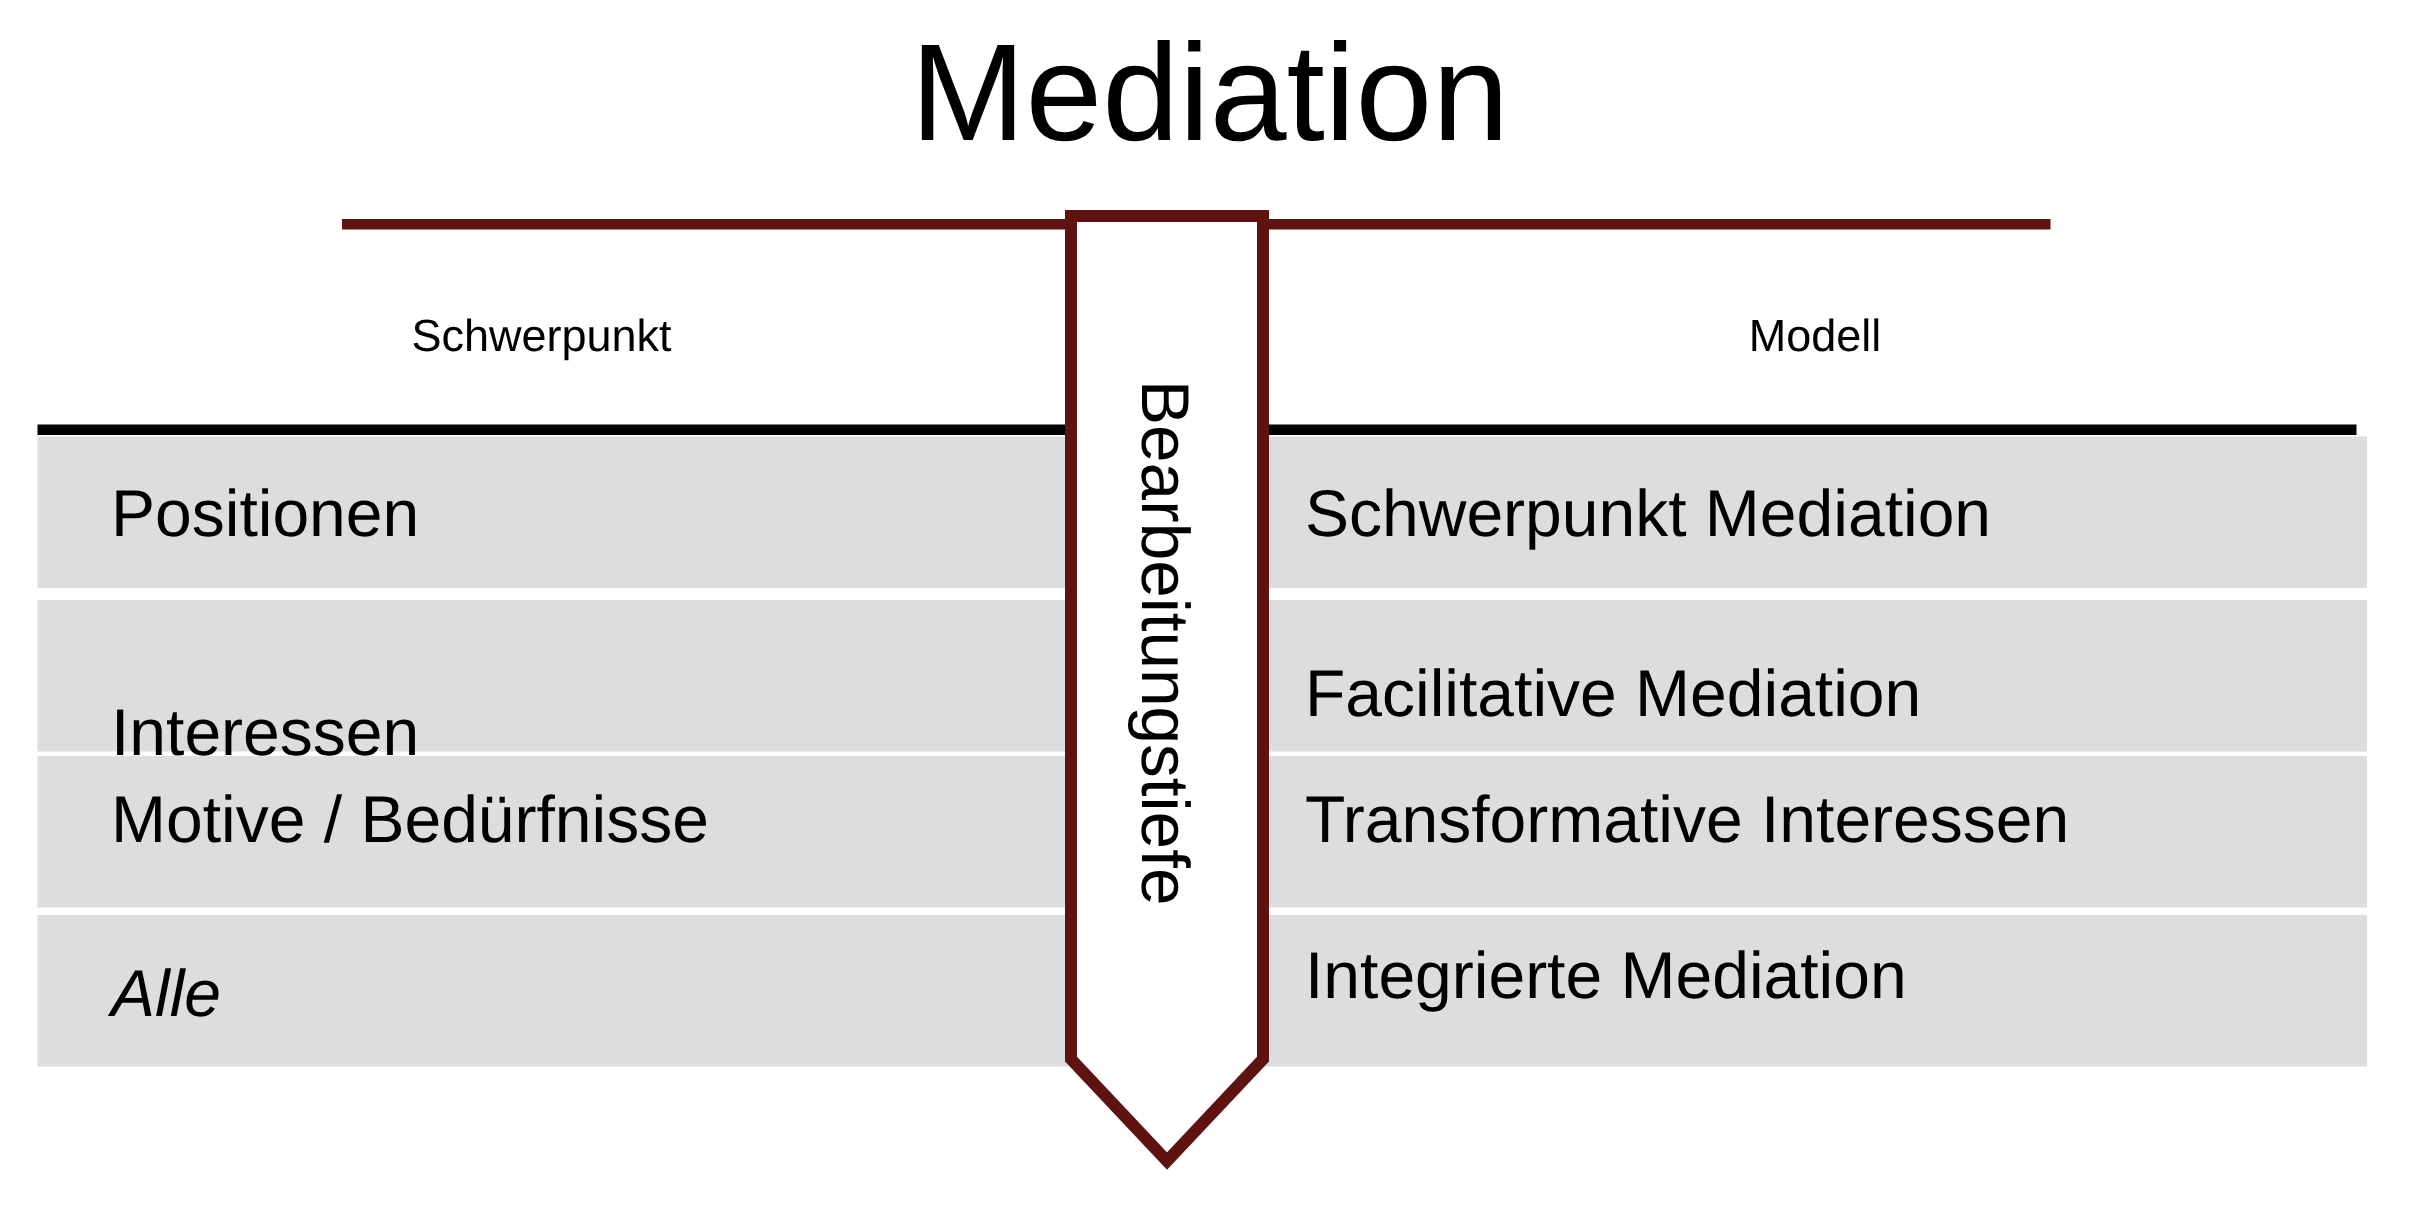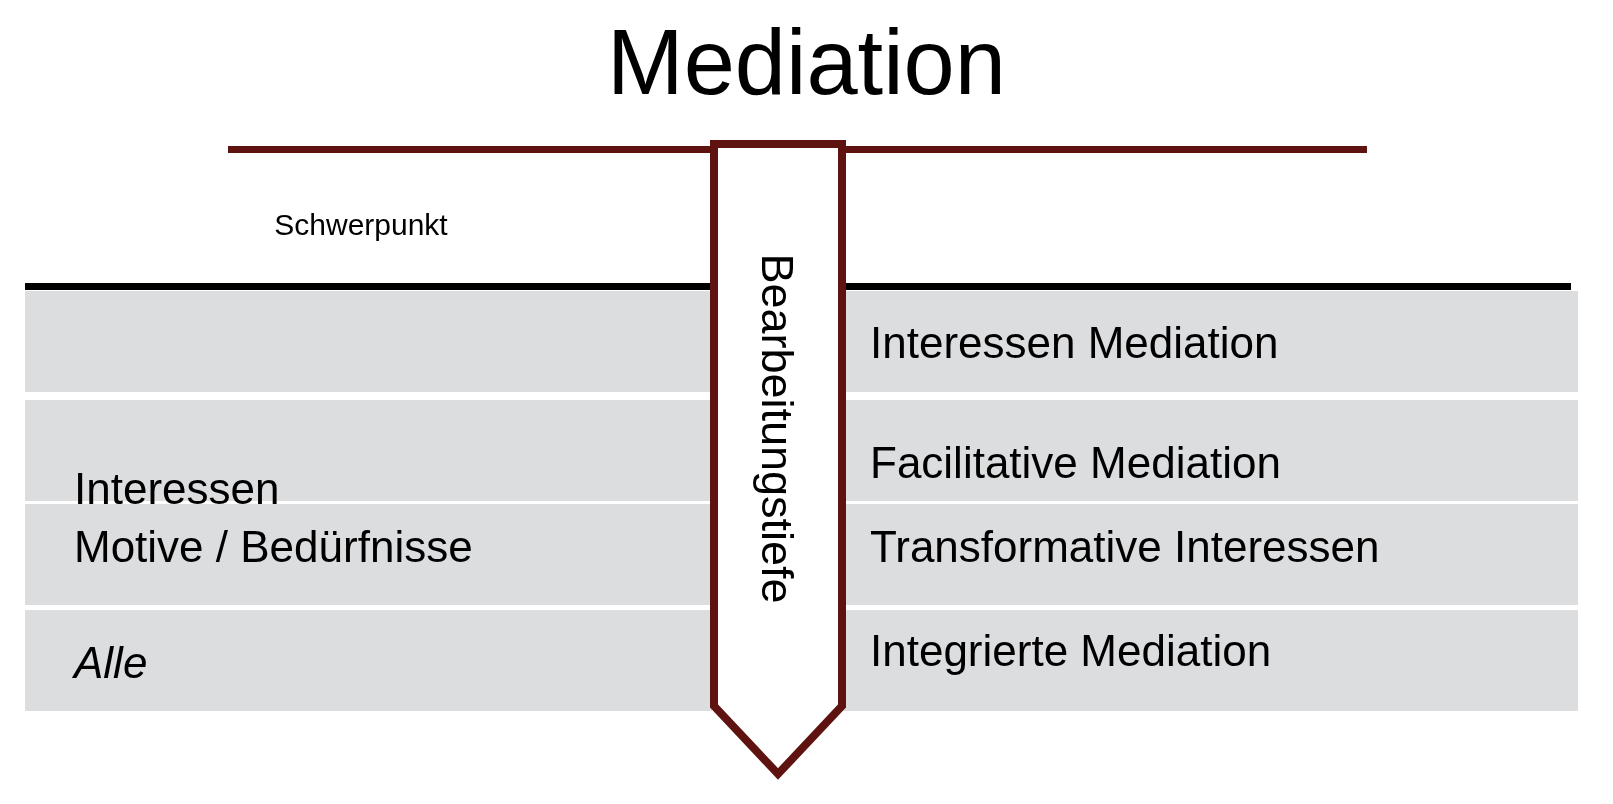--- a/index.html
+++ b/index.html
@@ -114,27 +114,29 @@
 </head>
 <body>
 
 <div id="canvas">
 
   <div class="title">Mediation</div>
 
   <div class="top-rule"></div>
 
   <div class="col-head left">Schwerpunkt</div>
+  <div class="col-head right">Modell</div>
 
   <div class="head-rule left"></div>
   <div class="head-rule right"></div>
 
   <div class="row-band" style="left:25px; top:291px; width:687px; height:101px;"></div>
+  <div class="row-label" style="left:74px; top:317px;">Positionen</div>
   <div class="row-band" style="left:842px; top:291px; width:736px; height:101px;"></div>
-  <div class="row-label" style="left:870px; top:317px;">Interessen Mediation</div>
+  <div class="row-label" style="left:870px; top:317px;">Schwerpunkt Mediation</div>
 
   <div class="row-band" style="left:25px; top:400px; width:687px; height:101px;"></div>
   <div class="row-label" style="left:74px; top:419px;margin-top:44px;">Interessen</div>
   <div class="row-band" style="left:842px; top:400px; width:736px; height:101px;"></div>
   <div class="row-label" style="left:870px; top:419px;margin-top:18px;">Facilitative Mediation</div>
 
   <div class="row-band" style="left:25px; top:504px; width:687px; height:101px;"></div>
   <div class="row-label" style="left:74px; top:521px;">Motive / Bedürfnisse</div>
   <div class="row-band" style="left:842px; top:504px; width:736px; height:101px;"></div>
   <div class="row-label" style="left:870px; top:521px;">Transformative Interessen</div>

